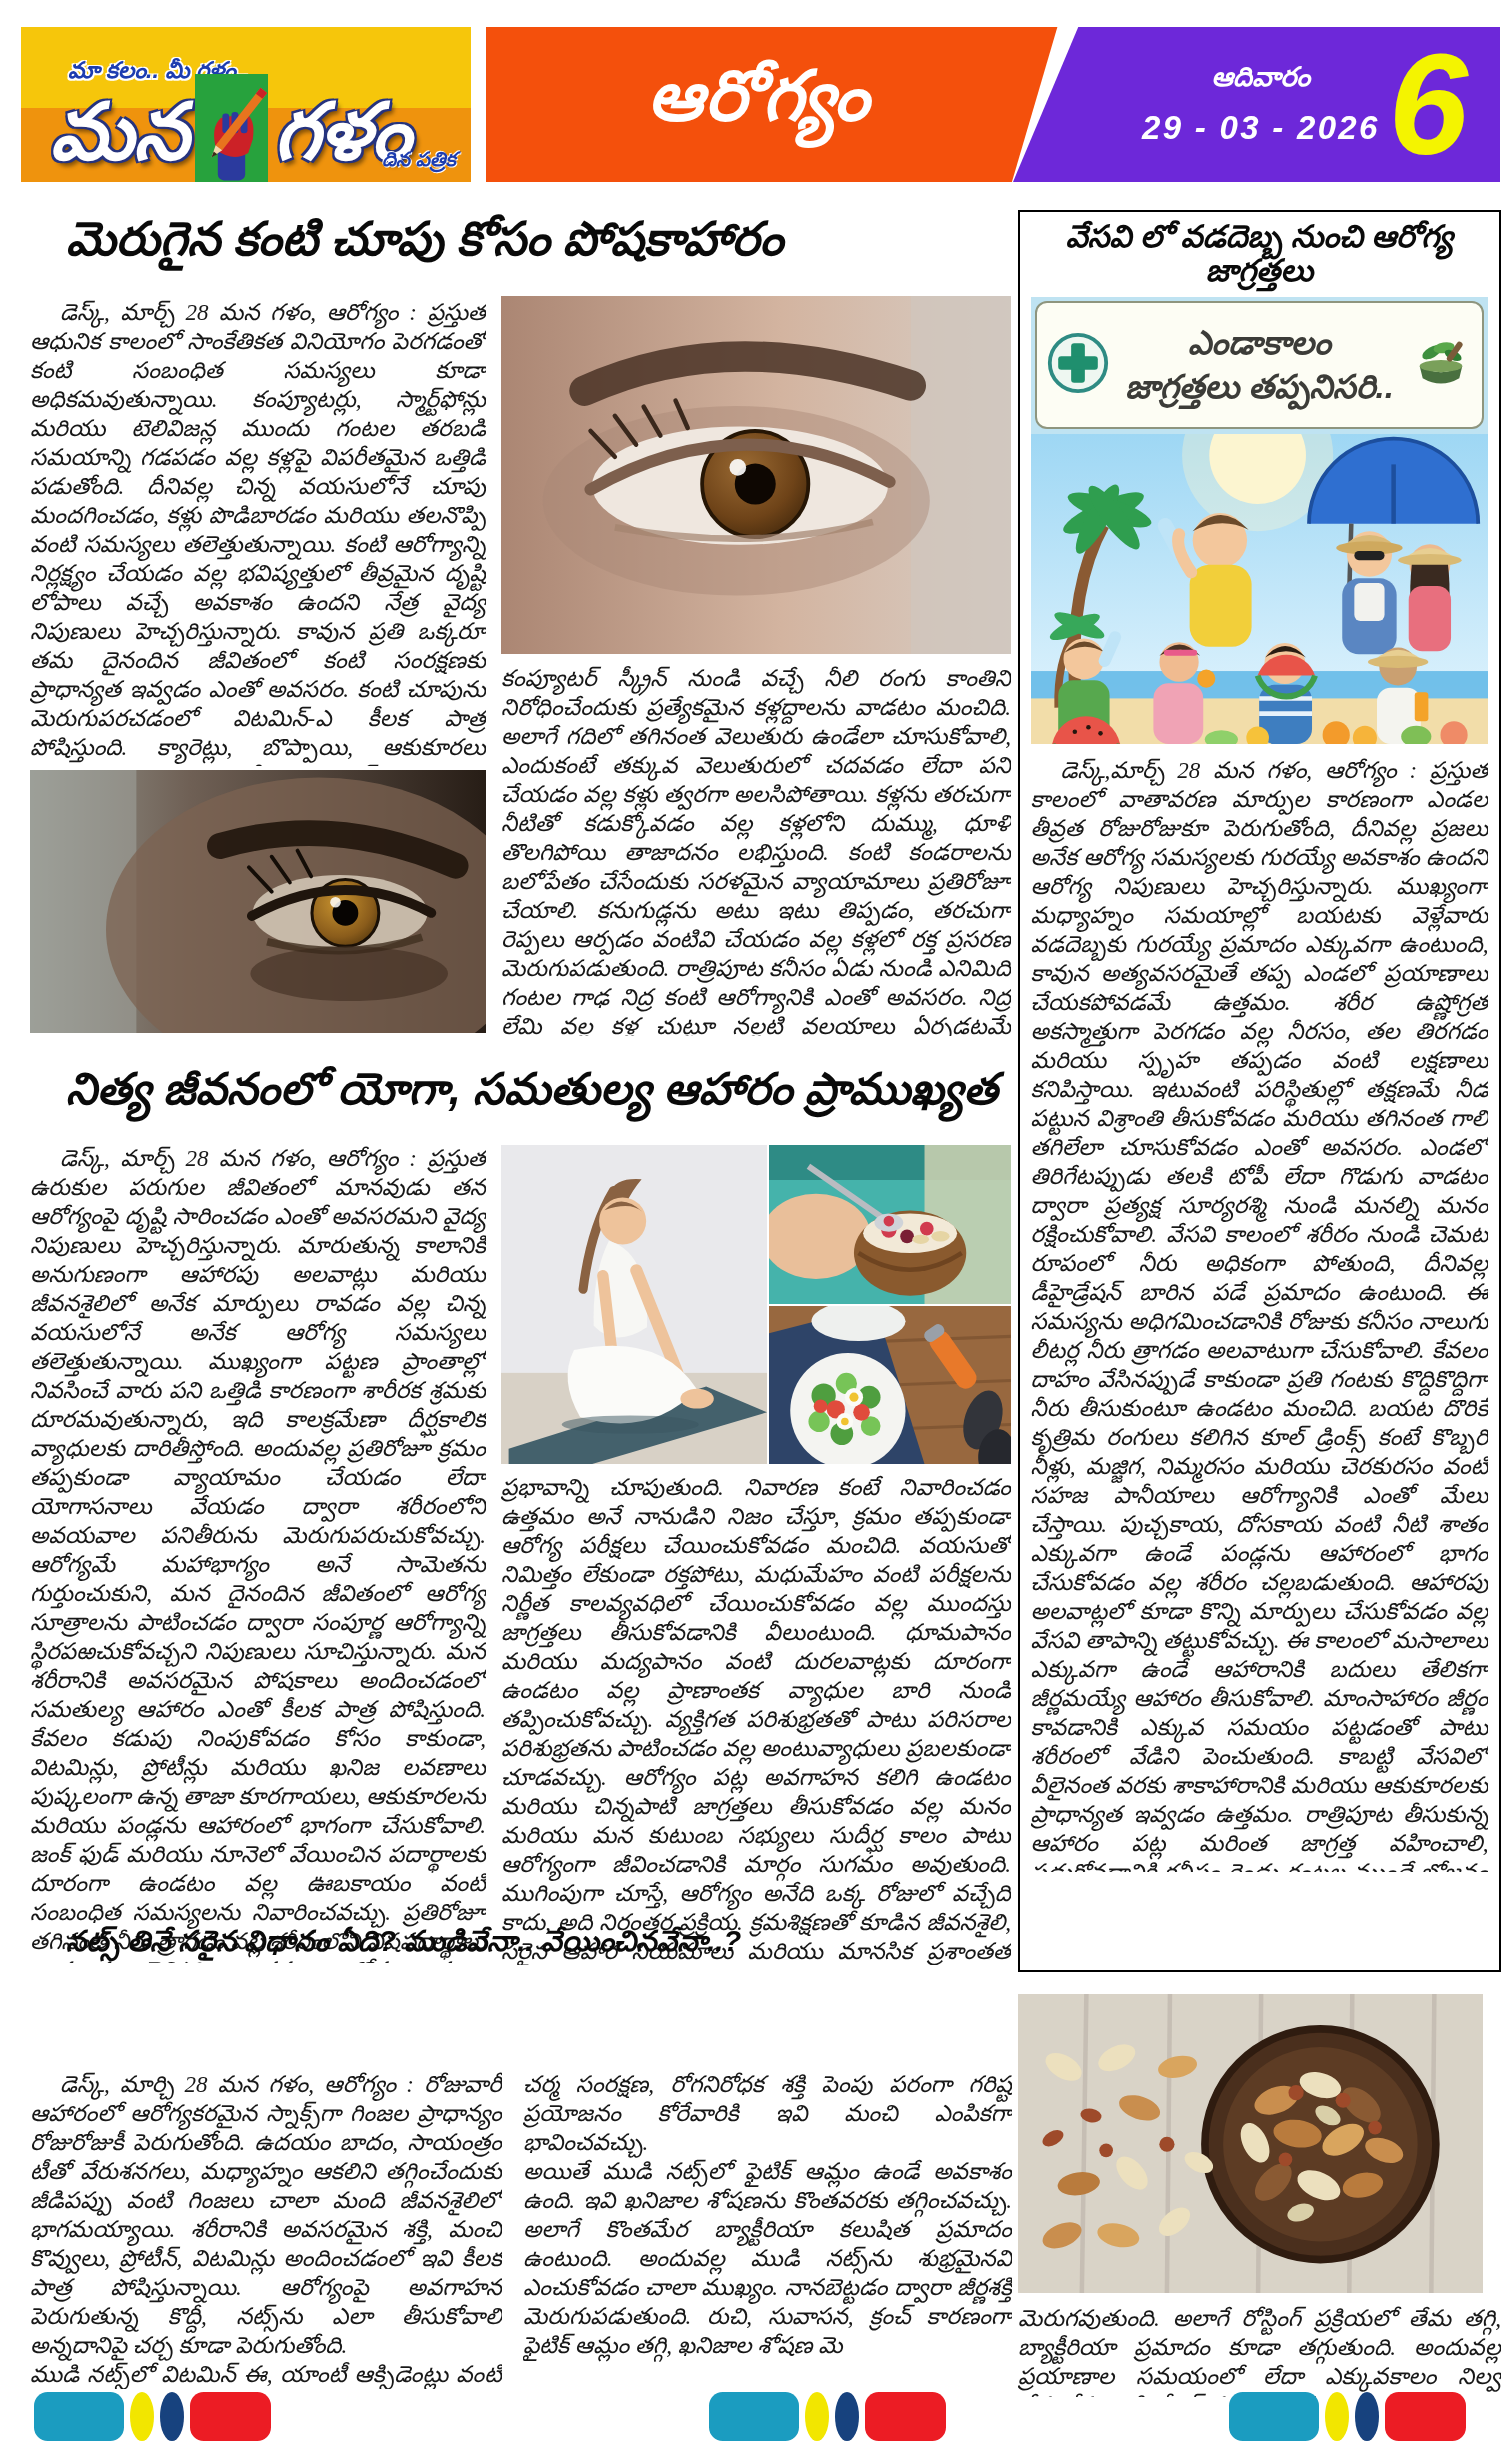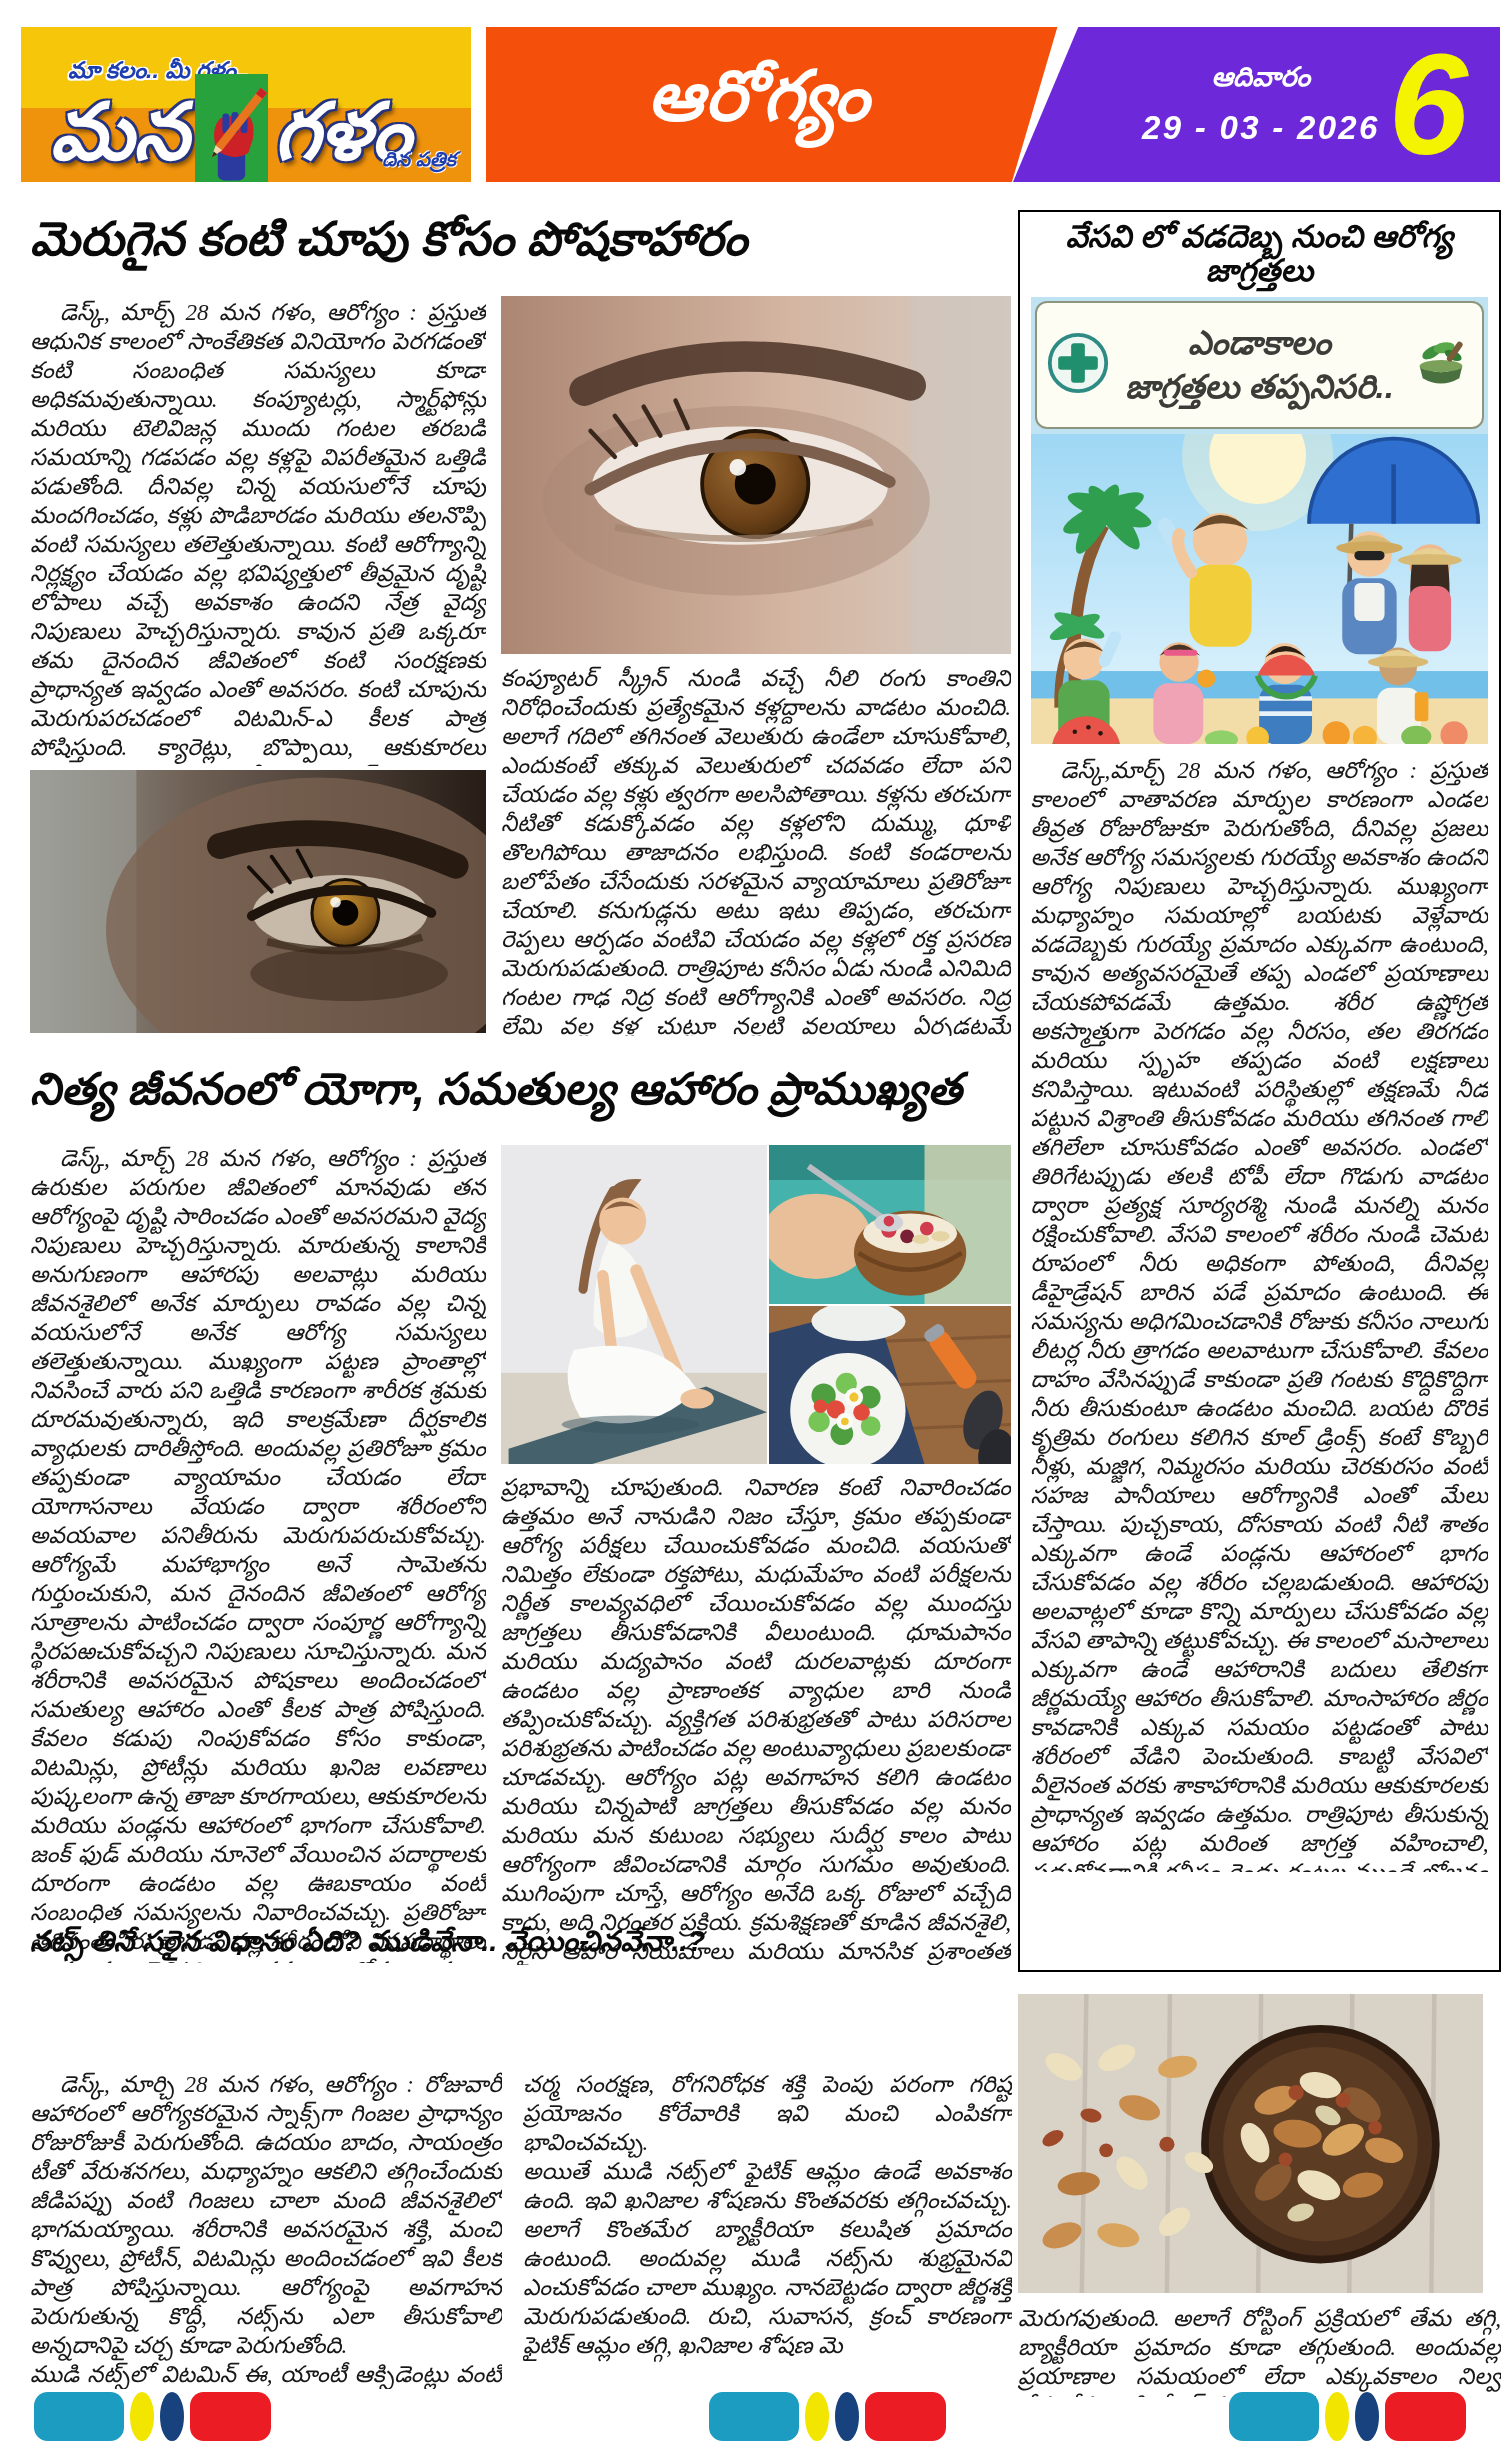--- a/index.html
+++ b/index.html
@@ -30,21 +30,21 @@
   #date-box{left:1013px;top:27px;width:487px;height:155px;background:#6d28d9;
     clip-path:polygon(13.4% 0,100% 0,100% 100%,0 100%);
     display:flex;align-items:center;}
   .date-col{margin-left:129px;text-align:center;font-family:"Liberation Sans",sans-serif;color:#fff;}
   .weekday{font-size:27px;font-weight:bold;}
   .date{font-size:33px;font-weight:bold;letter-spacing:2.3px;margin-top:10px;}
   .pagenum{margin-left:auto;margin-right:32px;font-family:"Liberation Sans",sans-serif;
     font-weight:bold;font-size:143px;line-height:1;color:#F4F400;}
 
   
-  .headline{font-family:"Liberation Sans",sans-serif;font-weight:800;color:#0a0a0a;line-height:1.05;}
+  .headline{font-family:"Liberation Sans",sans-serif;font-weight:800;color:#0a0a0a;line-height:1.05;margin-left:36px;}
   #a1-headline{left:30px;top:214px;width:981px;font-size:47px;}
   #a2-headline{left:30px;top:1066px;width:981px;font-size:44px;}
   #nuts-headline{left:30px;top:1926px;width:981px;font-size:29px;}
 
   .bodycol{font-size:23px;line-height:29px;text-align:justify;overflow:hidden;
     white-space:pre-line;color:#181818;}
   .indent{text-indent:30px;}
 
   #a1-col1{left:30px;top:298px;width:456px;height:468px;}
   #a1-col2{left:501px;top:664px;width:510px;height:372px;}

